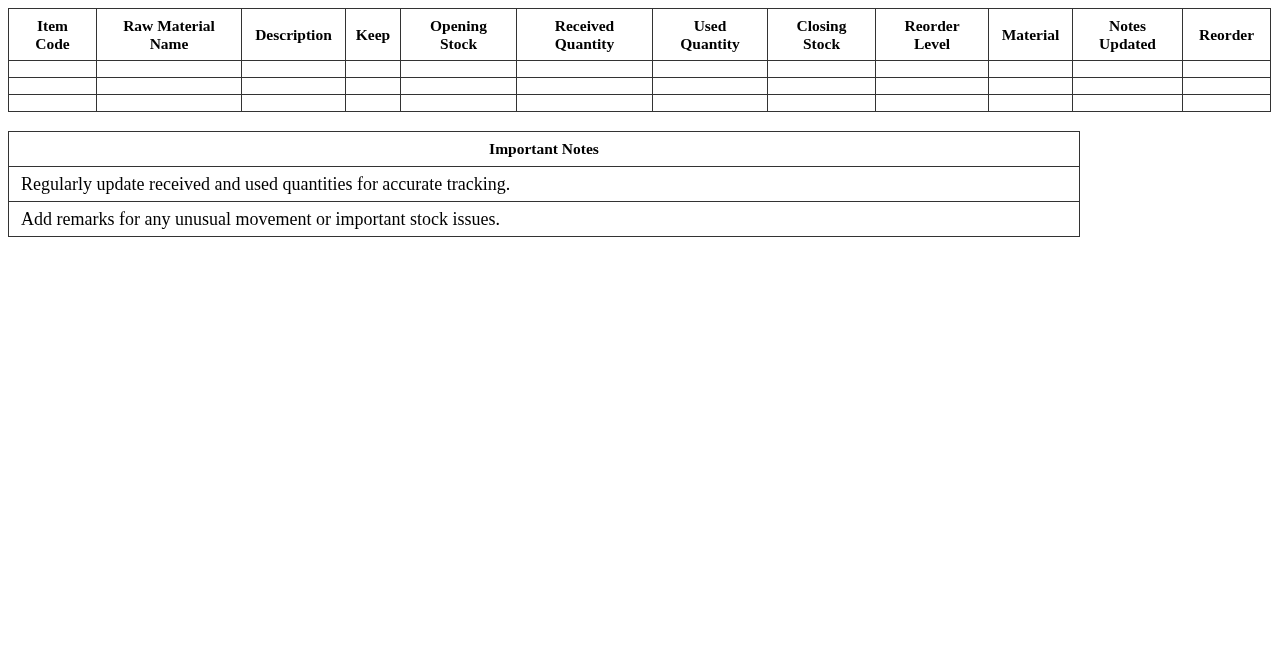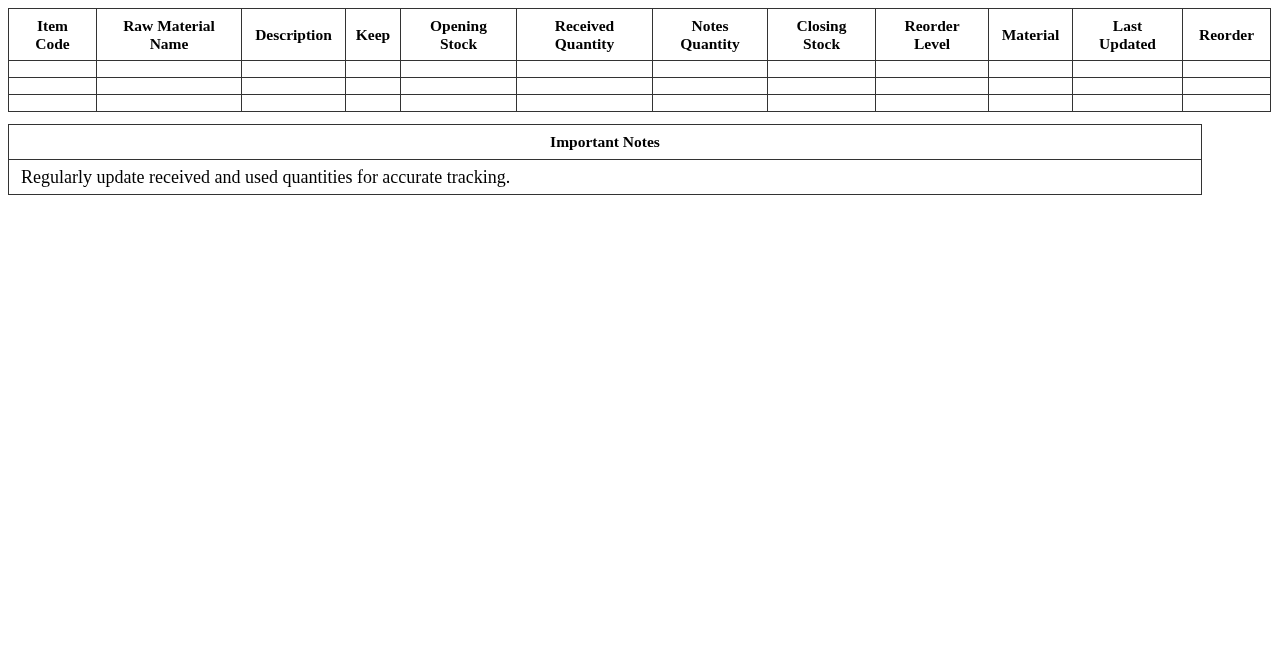--- a/index.html
+++ b/index.html
@@ -37,22 +37,22 @@
       line-height: 18px;
       text-align: center;
       vertical-align: middle;
     }
     .stock-table td {
       height: 16px;
     }
     .notes-table {
       position: absolute;
       left: 8px;
-      top: 124px;
-      width: 1194px;
+      top: 131px;
+      width: 1072px;
     }
     .notes-table th, .notes-table td {
       border: 1px solid #333333;
       height: 34px;
       padding: 0 12px;
       vertical-align: middle;
     }
     .notes-table th {
       text-align: center;
       font-weight: bold;
@@ -82,25 +82,25 @@
       <col style="width:88px">
   </colgroup>
   <thead>
     <tr>
       <th><span>Item</span><br><span>Code</span></th>
       <th><span>Raw Material</span><br><span>Name</span></th>
       <th><span>Description</span></th>
       <th><span>Keep</span></th>
       <th><span>Opening</span><br><span>Stock</span></th>
       <th><span>Received</span><br><span>Quantity</span></th>
-      <th><span>Notes</span><br><span>Quantity</span></th>
+      <th><span>Used</span><br><span>Quantity</span></th>
       <th><span>Closing</span><br><span>Stock</span></th>
       <th><span>Reorder</span><br><span>Level</span></th>
       <th><span>Material</span></th>
-      <th><span>Last</span><br><span>Updated</span></th>
+      <th><span>Notes</span><br><span>Updated</span></th>
       <th><span>Reorder</span></th>
     </tr>
   </thead>
   <tbody>
     <tr>
       <td></td>
       <td></td>
       <td></td>
       <td></td>
       <td></td>
@@ -146,14 +146,17 @@
 <table class="notes-table">
   <thead>
     <tr>
       <th>Important Notes</th>
     </tr>
   </thead>
   <tbody>
     <tr>
         <td>Regularly update received and used quantities for accurate tracking.</td>
       </tr>
+    <tr>
+        <td>Add remarks for any unusual movement or important stock issues.</td>
+      </tr>
   </tbody>
 </table>
 
 </body></html>

